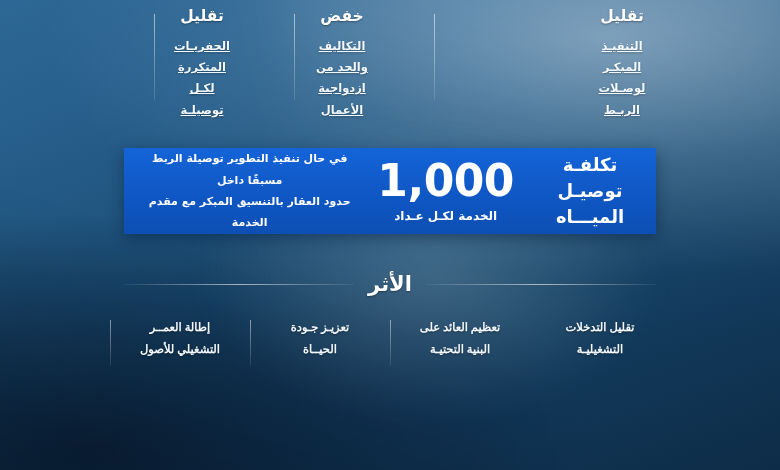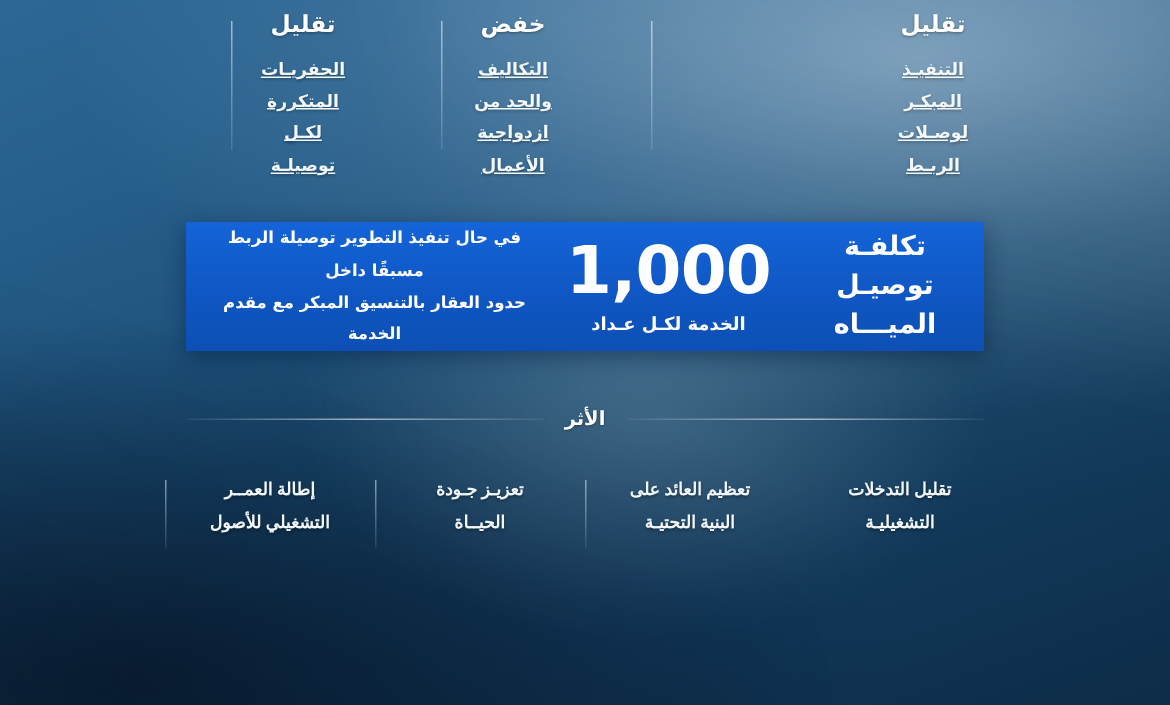--- a/index.html
+++ b/index.html
@@ -163,21 +163,21 @@
     gap: 14px;
   }
   .impact-head .rule {
     flex: 1 1 auto;
     height: 1px;
     background: linear-gradient(to right, rgba(255,255,255,0.05), rgba(255,255,255,0.6), rgba(255,255,255,0.05));
   }
   .impact-title {
     flex: 0 0 auto;
     color: #ffffff;
-    font-size: 13px;
+    font-size: 21px;
     font-weight: bold;
     text-shadow: 0 1px 2px rgba(0,0,0,0.35);
   }
 
   .impacts {
     position: absolute;
     top: 316px;
     right: 110px;
     left: 110px;
     display: flex;

